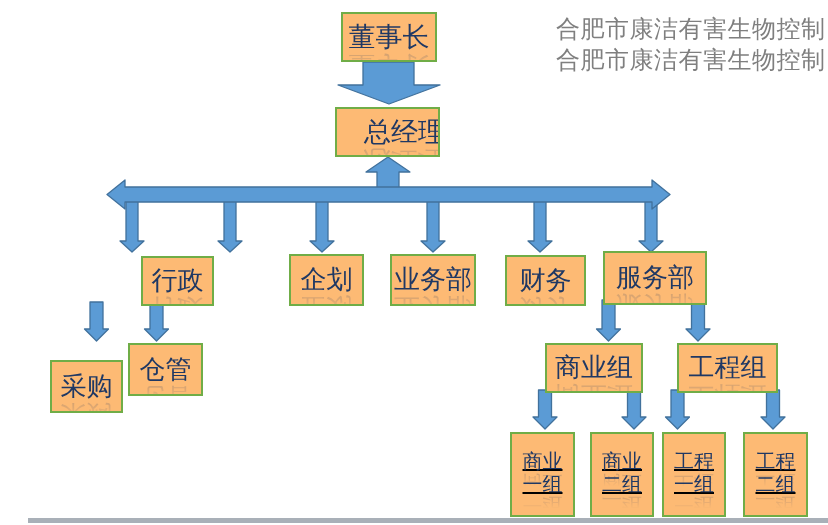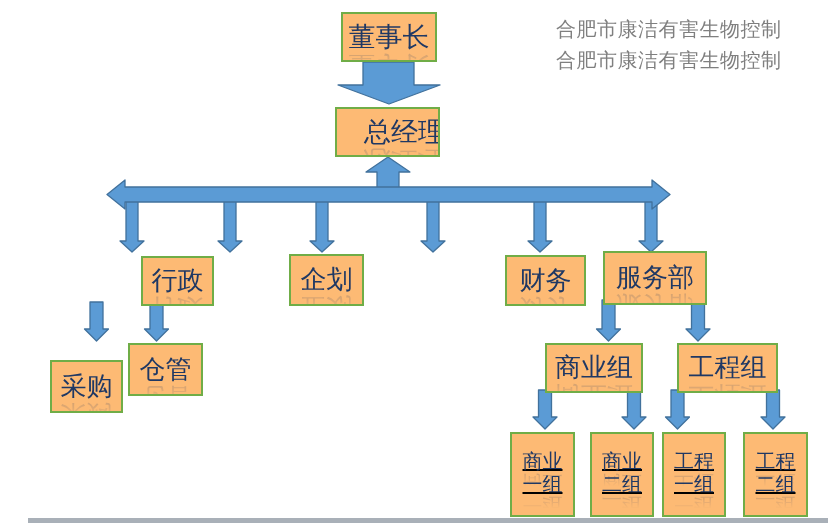--- a/index.html
+++ b/index.html
@@ -29,21 +29,21 @@
     transform:scaleY(-1);opacity:.24;pointer-events:none;
     -webkit-mask-image:linear-gradient(to bottom,transparent 35%,rgba(0,0,0,.9));
             mask-image:linear-gradient(to bottom,transparent 35%,rgba(0,0,0,.9));
   }
   .fs-l{font-size:27px;}
   .fs-m{font-size:26px;}
   .fs-s{font-size:20px;}
   
   .title{
     position:absolute;left:556px;top:14px;width:272px;
-    font-size:20px;line-height:31px;letter-spacing:.5px;
+    font-size:24px;line-height:31px;letter-spacing:.5px;
     color:var(--title-text);
   }
   .title span{display:block;white-space:nowrap;}
   
   .hscroll{
     position:absolute;left:28px;top:518px;width:800px;height:5px;
     background:var(--scrollbar);
   }
 </style>
 </head>
@@ -102,20 +102,26 @@
         <span class="t fs-m">行政</span>
         <span class="t fs-m refl">行政</span>
       </div>
   </div>
   <div class="node" style="left:289px;top:254px;width:75px;height:52px;">
     <div class="tw">
         <span class="t fs-m">企划</span>
         <span class="t fs-m refl">企划</span>
       </div>
   </div>
+  <div class="node" style="left:390px;top:254px;width:86px;height:52px;">
+    <div class="tw">
+        <span class="t fs-m">业务部</span>
+        <span class="t fs-m refl">业务部</span>
+      </div>
+  </div>
   <div class="node" style="left:505px;top:255px;width:81px;height:51px;">
     <div class="tw">
         <span class="t fs-m">财务</span>
         <span class="t fs-m refl">财务</span>
       </div>
   </div>
   <div class="node" style="left:603px;top:251px;width:104px;height:54px;">
     <div class="tw">
         <span class="t fs-m">服务部</span>
         <span class="t fs-m refl">服务部</span>

